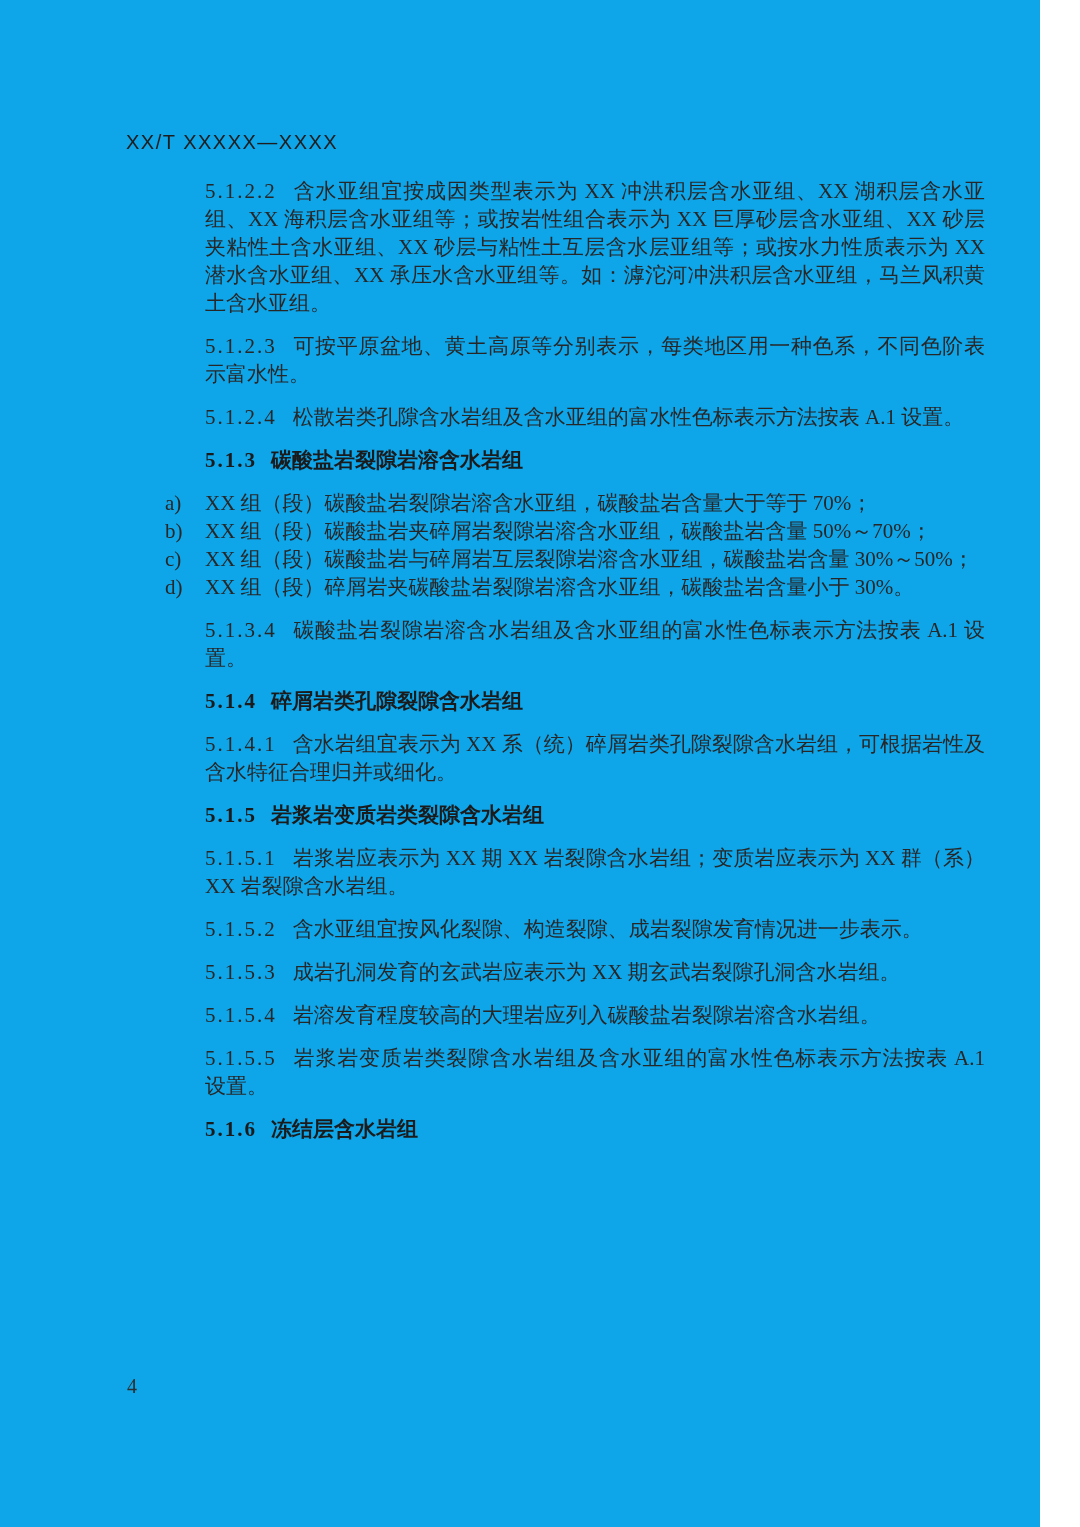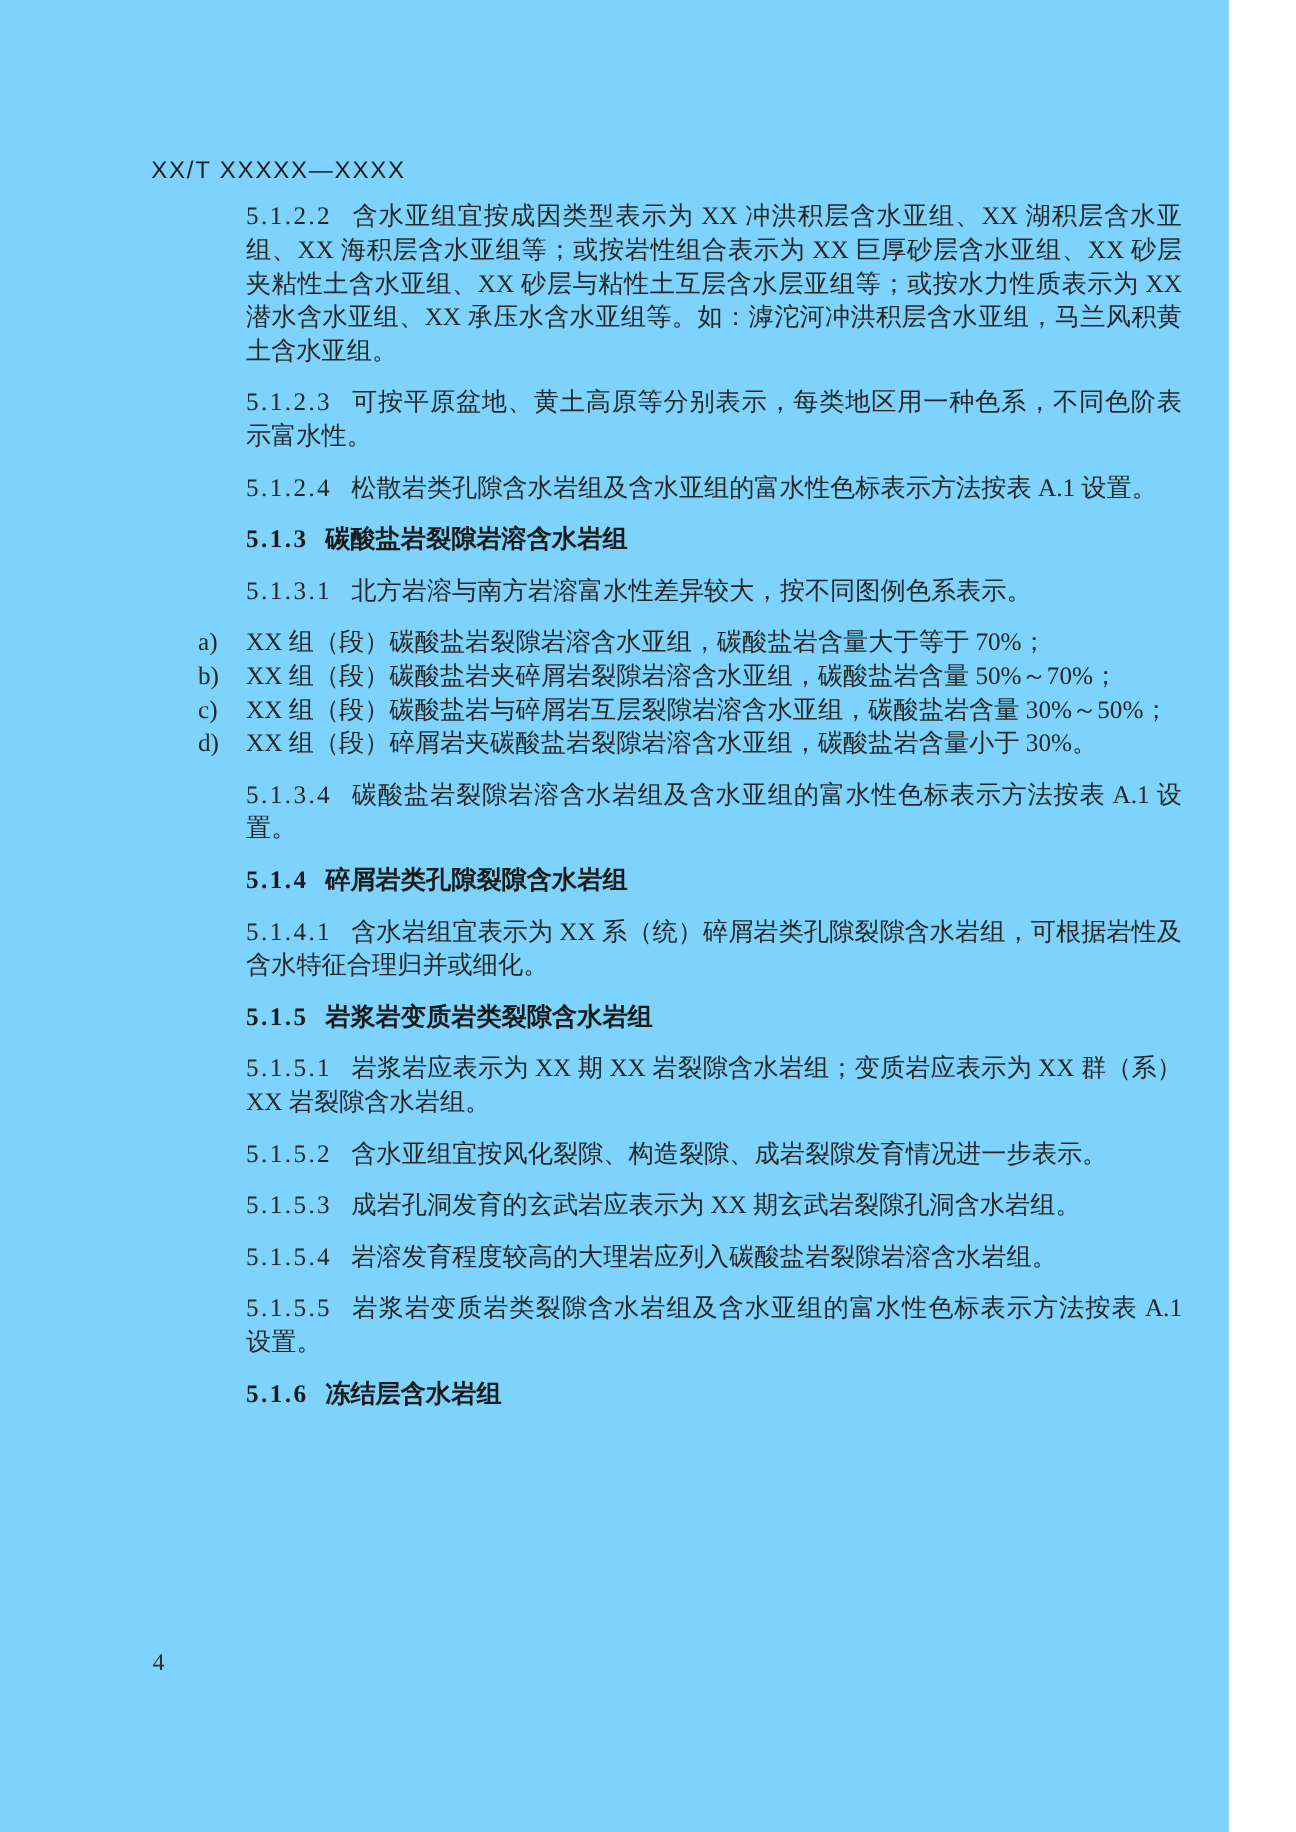--- a/index.html
+++ b/index.html
@@ -4,46 +4,47 @@
 <style>
   html, body {
     margin: 0;
     padding: 0;
     background: #ffffff;
   }
   .page {
     position: relative;
     width: 1024px;
     height: 1527px;
-    background: #7dd3fc;
+    background: #0ea5e9;
     color: #272727;
     font-family: "Liberation Serif", "DejaVu Serif", serif;
     font-size: 21px;
     line-height: 28px;
     overflow: hidden;
+    padding-left: 16px;
   }
   .doc-header {
     position: absolute;
     left: 126px;
     top: 128px;
     font-family: "Liberation Sans", "DejaVu Sans", sans-serif;
     font-size: 20px;
     font-weight: 500;
     letter-spacing: 1.5px;
     color: #1e1e1e;
     white-space: nowrap;
   }
   .content {
     position: absolute;
     left: 205px;
     top: 166px;
     width: 780px;
   }
   .clause {
-    margin: 0 0 15px 0;
+    margin: 11px 0 15px 0;
     text-align: justify;
   }
   .clause .num {
     letter-spacing: 2px;
     margin-right: 16px;
     white-space: nowrap;
   }
   .heading {
     margin: 0 0 15px 0;
     font-weight: 700;
@@ -87,21 +88,20 @@
   <div class="content">
 
     <p class="clause"><span class="num">5.1.2.2</span><span class="txt">含水亚组宜按成因类型表示为 XX 冲洪积层含水亚组、XX 湖积层含水亚组、XX 海积层含水亚组等；或按岩性组合表示为 XX 巨厚砂层含水亚组、XX 砂层夹粘性土含水亚组、XX 砂层与粘性土互层含水层亚组等；或按水力性质表示为 XX 潜水含水亚组、XX 承压水含水亚组等。如：滹沱河冲洪积层含水亚组，马兰风积黄土含水亚组。</span></p>
 
     <p class="clause"><span class="num">5.1.2.3</span><span class="txt">可按平原盆地、黄土高原等分别表示，每类地区用一种色系，不同色阶表示富水性。</span></p>
 
     <p class="clause"><span class="num">5.1.2.4</span><span class="txt">松散岩类孔隙含水岩组及含水亚组的富水性色标表示方法按表 A.1 设置。</span></p>
 
     <p class="heading"><span class="num">5.1.3</span><span class="txt">碳酸盐岩裂隙岩溶含水岩组</span></p>
 
-    <p class="clause"><span class="num">5.1.3.1</span><span class="txt">北方岩溶与南方岩溶富水性差异较大，按不同图例色系表示。</span></p>
 
 
 
     <div class="hang-list">
       <div class="li">
           <span class="label">a)</span>
           <span class="li-text">XX 组（段）碳酸盐岩裂隙岩溶含水亚组，碳酸盐岩含量大于等于 70%；</span>
         </div>
       <div class="li">
           <span class="label">b)</span>

